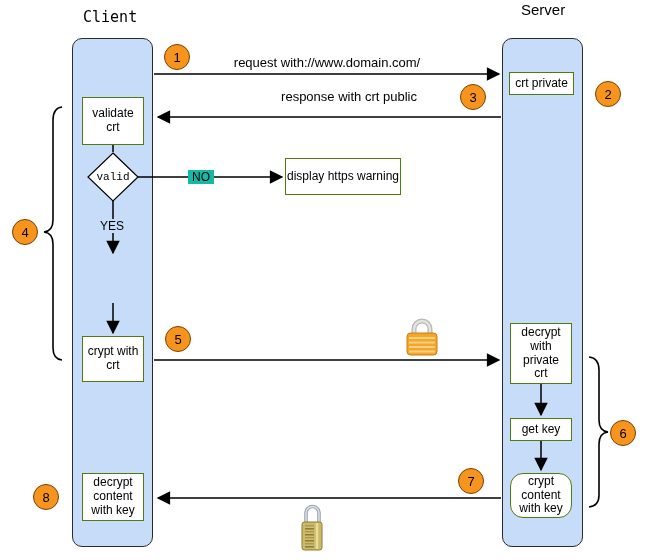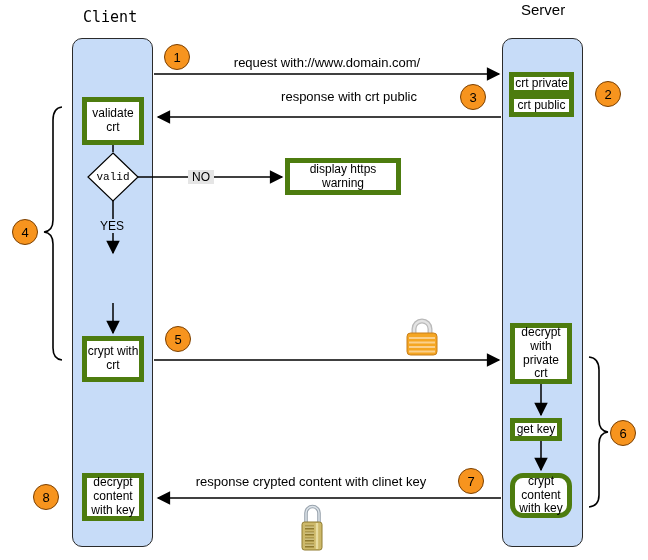--- a/index.html
+++ b/index.html
@@ -16,21 +16,21 @@
   .abs{position:absolute;}
   .lane{
     background:var(--lane-fill);
     border:1.5px solid var(--lane-border);
     border-radius:10px;
     box-sizing:border-box;
     z-index:1;
   }
   #shape-layer{position:absolute;left:0;top:0;z-index:2;}
   .node{
-    background:#fff;border:5px solid #4d7c0f;box-sizing:border-box;
+    background:#fff;border:1px solid #4d7c0f;box-sizing:border-box;
     display:flex;align-items:center;justify-content:center;text-align:center;
     font-size:12px;line-height:1.15;white-space:pre-line;z-index:3;
   }
   .lane-title{font-size:15px;z-index:3;}
   .mono{font-family:"DejaVu Sans Mono","Liberation Mono",monospace;}
   .msg-label{
     font-size:13px;white-space:nowrap;z-index:3;
     transform:translateX(-50%);
   }
   .badge{
@@ -117,37 +117,35 @@
   <div class="abs node" style="left:82px;top:97px;width:62px;height:48px;">validate
 crt</div>
   <div class="abs diamond-text" style="left:113px;top:177px;">valid</div>
   <div class="abs node" style="left:285px;top:158px;width:116px;height:37px;">display https warning</div>
   <div class="abs node" style="left:82px;top:336px;width:62px;height:46px;">crypt with
 crt</div>
   <div class="abs node" style="left:82px;top:473px;width:62px;height:48px;">decrypt
 content
 with key</div>
 
-  <div class="abs branch-label" style="left:201px;top:177px;background:#e5e5e5;">NO</div>
+  <div class="abs branch-label" style="left:201px;top:177px;background:#14b8a6;">NO</div>
   <div class="abs branch-label" style="left:112px;top:226px;background:var(--lane-fill);">YES</div>
 
   <div class="abs node" style="left:509px;top:72px;width:65px;height:23px;">crt private</div>
-  <div class="abs node" style="left:509px;top:94px;width:65px;height:23px;">crt public</div>
   <div class="abs node" style="left:510px;top:323px;width:62px;height:61px;">decrypt
 with
 private
 crt</div>
-  <div class="abs node" style="left:510px;top:418px;width:52px;height:23px;">get key</div>
+  <div class="abs node" style="left:510px;top:418px;width:62px;height:23px;">get key</div>
   <div class="abs node" style="left:510px;top:473px;width:62px;height:45px;border-radius:13px;">crypt
 content
 with key</div>
 
   <div class="abs msg-label" style="left:327px;top:55px;">request with://www.domain.com/</div>
   <div class="abs msg-label" style="left:349px;top:89px;">response with crt public</div>
-  <div class="abs msg-label" style="left:311px;top:474px;">response crypted content with clinet key</div>
 
   <div class="abs badge" style="left:177px;top:57px;">1</div>
   <div class="abs badge" style="left:608px;top:94px;">2</div>
   <div class="abs badge" style="left:473px;top:97px;">3</div>
   <div class="abs badge" style="left:25px;top:232px;">4</div>
   <div class="abs badge" style="left:178px;top:339px;">5</div>
   <div class="abs badge" style="left:623px;top:433px;">6</div>
   <div class="abs badge" style="left:471px;top:481px;">7</div>
   <div class="abs badge" style="left:46px;top:497px;">8</div>
 

